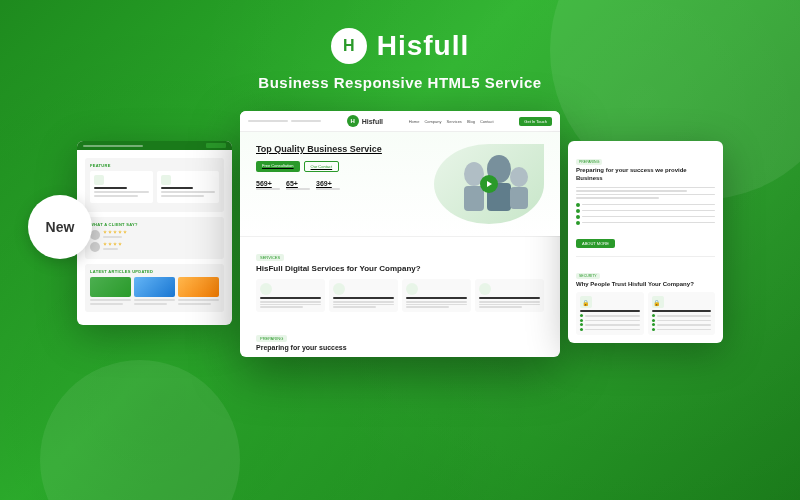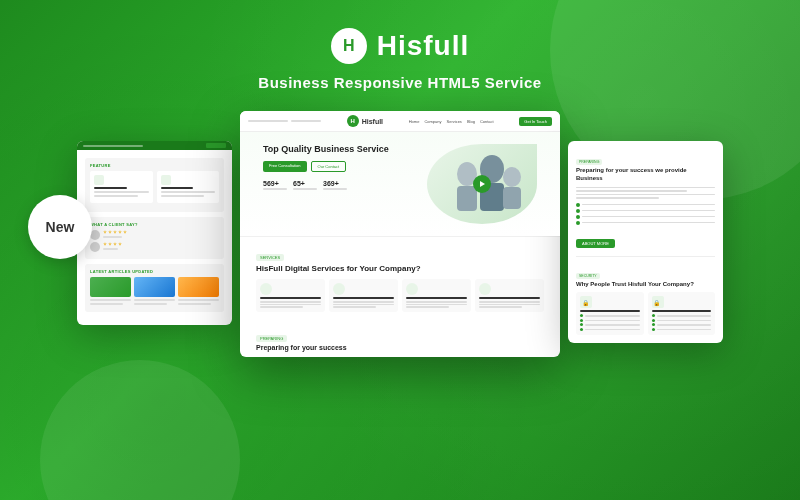--- a/index.html
+++ b/index.html
@@ -271,25 +271,26 @@
     .preview-nav-btn {
       background: #2a9a2a;
       color: white;
       font-size: 4px;
       padding: 2px 5px;
       border-radius: 2px;
     }
 
     .preview-hero {
       background: linear-gradient(180deg, #f8fdf8 0%, #ffffff 100%);
-      padding: 12px 23px;
+      padding: 12px 16px;
       display: flex;
       gap: 8px;
       position: relative;
       min-height: 100px;
+      text-decoration: underline;
     }
 
     .preview-hero-left {
       flex: 1;
     }
 
     .preview-hero-title {
       font-size: 9px;
       font-weight: 800;
       color: #222;

